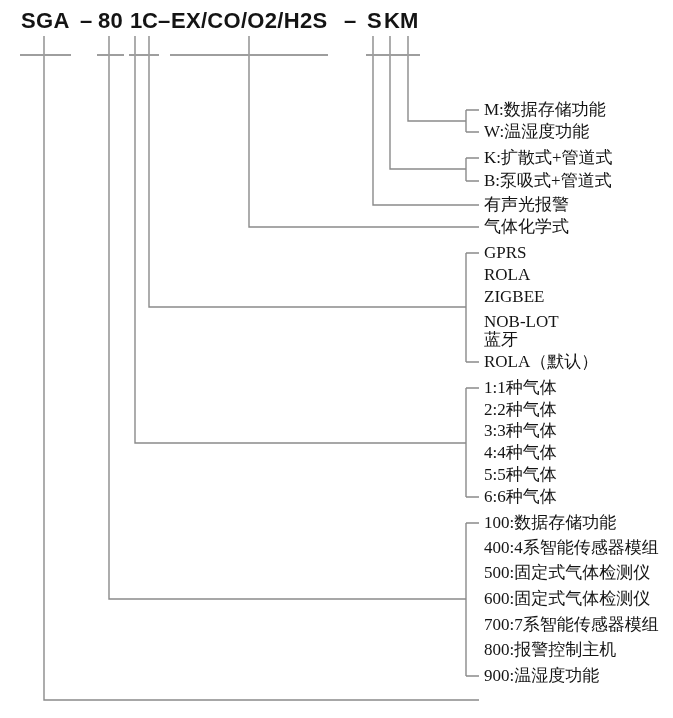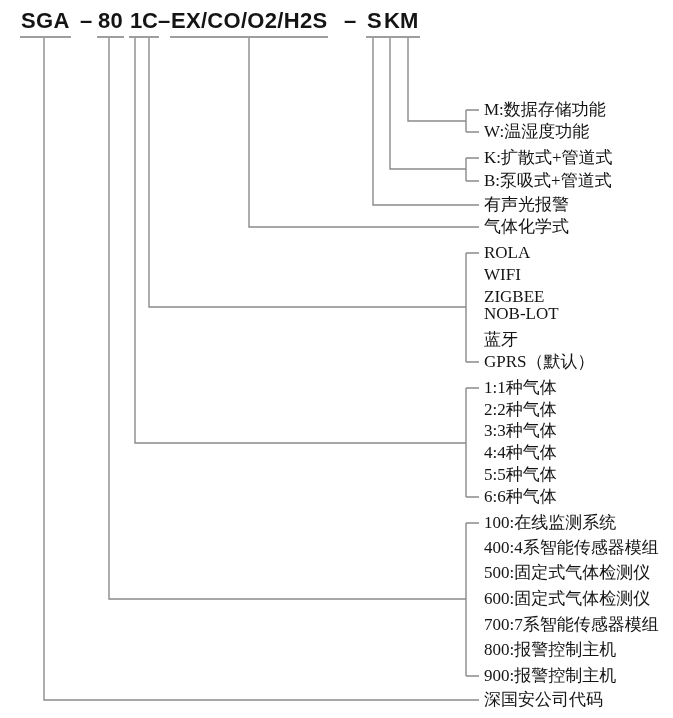--- a/index.html
+++ b/index.html
@@ -14,21 +14,21 @@
   .seg{
     position:absolute;top:8px;
     font:bold 22px "Liberation Sans",sans-serif;
     color:#141414;
     white-space:nowrap;
     line-height:26px;
     letter-spacing:0.3px;
   }
   .seg.u{
     border-bottom:2px solid #9e9e9e;
-    padding:0 1px 2px 1px;
+    padding:0 1px 20px 1px;
   }
   .lbl{
     position:absolute;left:484px;
     height:20px;line-height:20px;
     font-family:"Liberation Serif","DejaVu Serif",serif;
     font-size:17px;color:#141414;
     white-space:nowrap;
   }
 </style>
 </head>
@@ -68,42 +68,41 @@
 
   <div>
     <div class="lbl" style="top:148px">K:扩散式+管道式</div>
     <div class="lbl" style="top:171px">B:泵吸式+管道式</div>
   </div>
 
   <div class="lbl" style="top:195px">有声光报警</div>
   <div class="lbl" style="top:217px">气体化学式</div>
 
   <div>
-    <div class="lbl" style="top:243px">ROLA</div>
-    <div class="lbl" style="top:265px">WIFI</div>
+    <div class="lbl" style="top:243px">GPRS</div>
+    <div class="lbl" style="top:265px">ROLA</div>
     <div class="lbl" style="top:287px">ZIGBEE</div>
-    <div class="lbl" style="top:304px">NOB-LOT</div>
+    <div class="lbl" style="top:312px">NOB-LOT</div>
     <div class="lbl" style="top:330px">蓝牙</div>
-    <div class="lbl" style="top:352px">GPRS（默认）</div>
+    <div class="lbl" style="top:352px">ROLA（默认）</div>
   </div>
 
   <div>
     <div class="lbl" style="top:378px">1:1种气体</div>
     <div class="lbl" style="top:400px">2:2种气体</div>
     <div class="lbl" style="top:421px">3:3种气体</div>
     <div class="lbl" style="top:443px">4:4种气体</div>
     <div class="lbl" style="top:465px">5:5种气体</div>
     <div class="lbl" style="top:487px">6:6种气体</div>
   </div>
 
   <div>
-    <div class="lbl" style="top:513px">100:在线监测系统</div>
+    <div class="lbl" style="top:513px">100:数据存储功能</div>
     <div class="lbl" style="top:538px">400:4系智能传感器模组</div>
     <div class="lbl" style="top:563px">500:固定式气体检测仪</div>
     <div class="lbl" style="top:589px">600:固定式气体检测仪</div>
     <div class="lbl" style="top:615px">700:7系智能传感器模组</div>
     <div class="lbl" style="top:640px">800:报警控制主机</div>
-    <div class="lbl" style="top:666px">900:报警控制主机</div>
+    <div class="lbl" style="top:666px">900:温湿度功能</div>
   </div>
 
-  <div class="lbl" style="top:690px">深国安公司代码</div>
 
 </div>
 
 </body></html>

